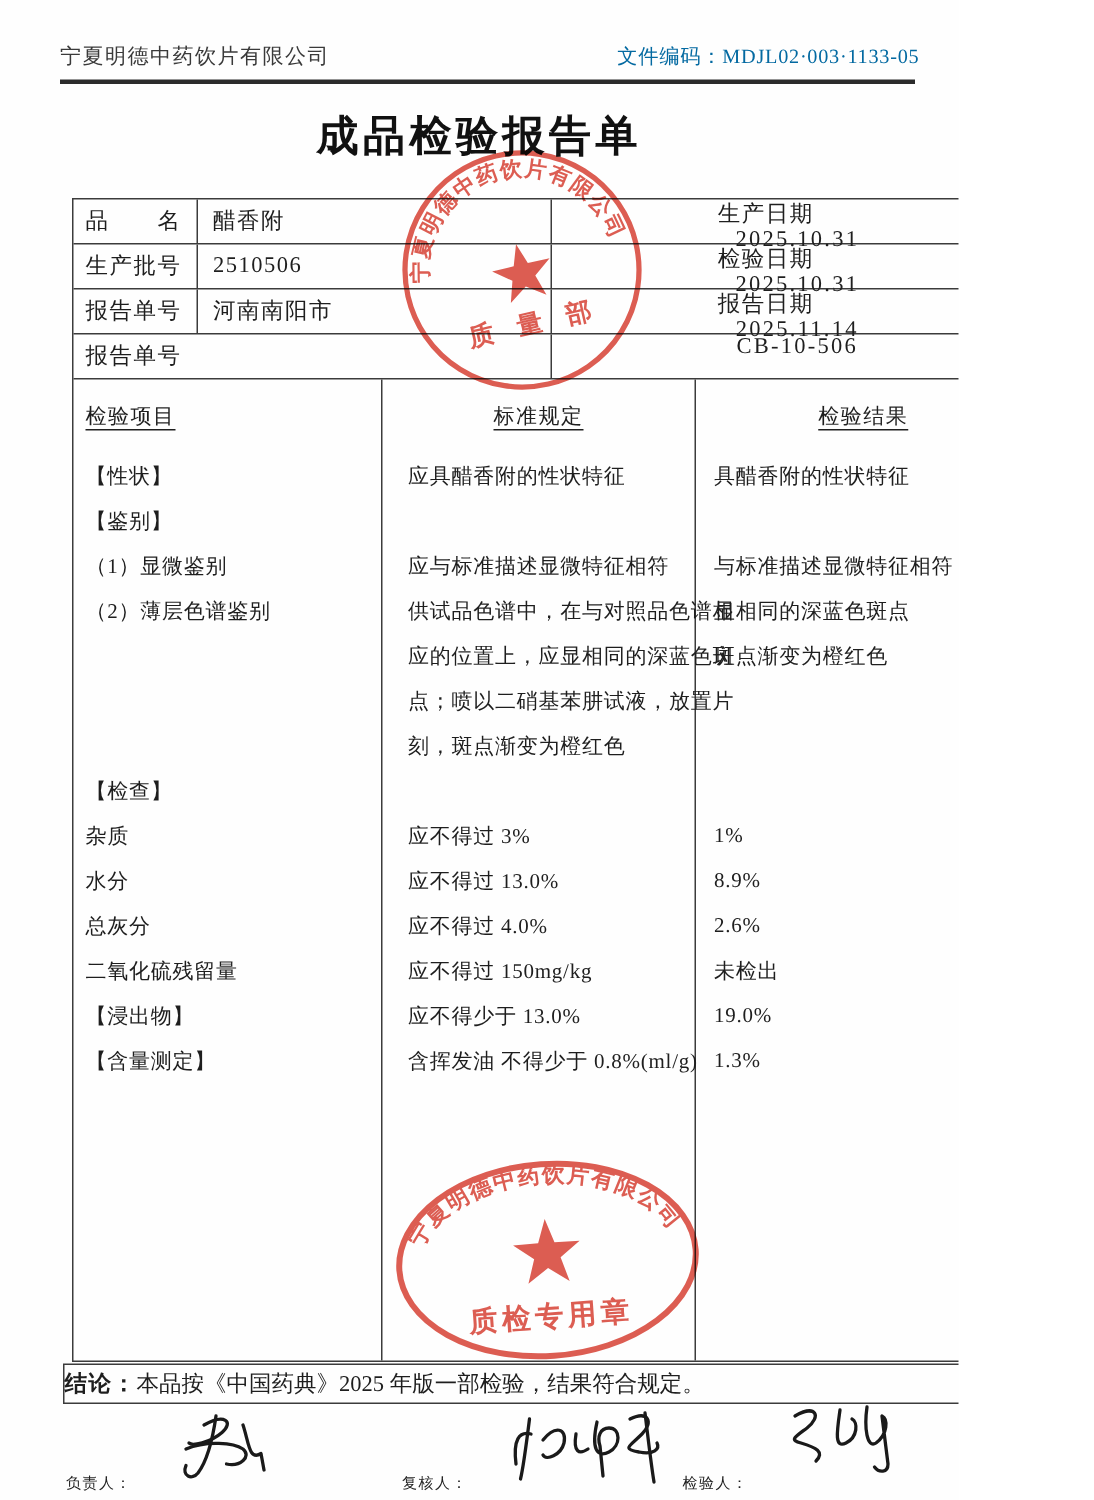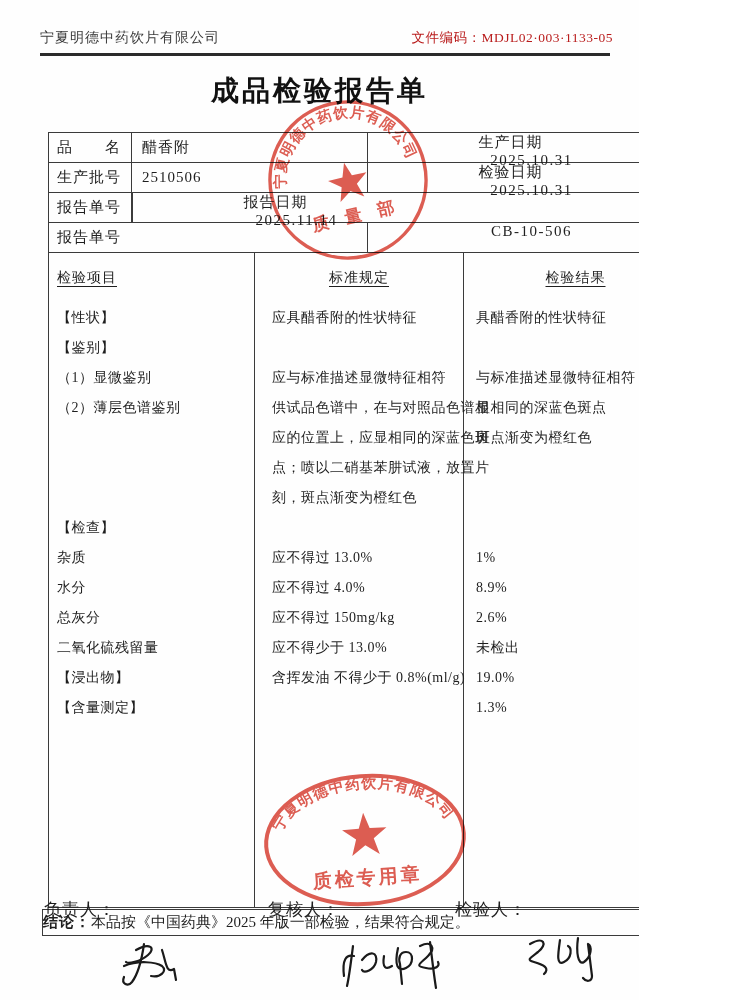--- a/index.html
+++ b/index.html
@@ -6,21 +6,21 @@
   .page{
     position:relative;
     width:639px;height:1000px;
     background:#fefefe;
     font-family:"Liberation Serif","DejaVu Serif",serif;
     color:#1e1e1e;
     overflow:hidden;
   }
   
   .hdr-company{position:absolute;left:40px;top:29px;font-size:14px;color:#3a3a3a;letter-spacing:1px;}
-  .hdr-code{position:absolute;right:26px;top:29px;font-size:13.5px;color:#b91c1c;letter-spacing:.5px;}
+  .hdr-code{position:absolute;right:26px;top:29px;font-size:13.5px;color:#0369a1;letter-spacing:.5px;}
   .hdr-rule{position:absolute;left:40px;right:29px;top:53px;height:3px;background:#2b2b2b;}
   
   .title{position:absolute;left:0;top:72px;width:100%;text-align:center;
          font-size:28px;font-weight:bold;letter-spacing:3px;color:#111;}
   
   .doc-table{position:absolute;left:48px;top:132px;width:638px;border:1px solid #3b3b3b;background:transparent;}
   .info-row{display:flex;height:29px;border-bottom:1px solid #3b3b3b;align-items:center;font-size:15px;}
   .info-label{width:74px;padding-left:8px;border-right:1px solid #3b3b3b;height:100%;display:flex;align-items:center;letter-spacing:1px;}
   .info-row.no-divider .info-label{border-right:1px solid transparent;}
   .info-value{flex:1;padding-left:10px;letter-spacing:1px;}
@@ -41,21 +41,21 @@
   .col-head span{text-decoration:underline;text-underline-offset:4px;letter-spacing:1px;}
   .tline{height:30px;display:flex;align-items:center;letter-spacing:.5px;white-space:nowrap;}
   .col1 .tline{padding-left:8px;}
   .col2 .tline{padding-left:17px;}
   .col3 .tline{padding-left:12px;}
   
   .conclusion{position:absolute;left:42px;top:909px;width:656px;height:27px;border:1px solid #3b3b3b;
               display:flex;align-items:center;font-size:15px;box-sizing:border-box;padding-left:0;}
   .conclusion b{letter-spacing:1px;}
   
-  .sig-label{position:absolute;top:898px;font-size:17px;letter-spacing:1px;}
+  .sig-label{position:absolute;top:982px;font-size:10px;letter-spacing:1px;}
   .lbl-resp{left:44px;} .lbl-rev{left:268px;} .lbl-insp{left:455px;}
   .sig{position:absolute;}
   .sig path{stroke:#1a1a1a;stroke-width:2.2;fill:none;stroke-linecap:round;stroke-linejoin:round;}
   .sig1{left:108px;top:938px;}
   .sig2{left:336px;top:934px;}
   .sig3{left:520px;top:930px;}
   
   .stamp{position:absolute;mix-blend-mode:multiply;opacity:.82;pointer-events:none;}
   .stamp-top{left:263px;top:95px;}
   .stamp-bottom{left:258px;top:766px;}
@@ -85,20 +85,21 @@
     <div class="info-row">
       <div class="info-label">生产批号</div>
       <div class="info-value">2510506</div>
       <div class="info-right">
         <div class="info-label2">检验日期</div>
         <div class="info-value2">2025.10.31</div>
       </div>
     </div>
     <div class="info-row">
       <div class="info-label">报告单号</div>
+      <div class="info-value">河南南阳市</div>
       <div class="info-right">
         <div class="info-label2">报告日期</div>
         <div class="info-value2">2025.11.14</div>
       </div>
     </div>
     <div class="info-row no-divider">
       <div class="info-label">报告单号</div>
       <div class="info-value"></div>
       <div class="info-right">
         <div class="info-value2">CB-10-506</div>
@@ -134,20 +135,21 @@
             <span>标准规定</span>
           </div>
         <div class="tline">应具醋香附的性状特征</div>
         <div class="tline"></div>
         <div class="tline">应与标准描述显微特征相符</div>
         <div class="tline">供试品色谱中，在与对照品色谱相</div>
         <div class="tline">应的位置上，应显相同的深蓝色斑</div>
         <div class="tline">点；喷以二硝基苯肼试液，放置片</div>
         <div class="tline">刻，斑点渐变为橙红色</div>
         <div class="tline"></div>
+        <div class="tline">应不得过 3%</div>
         <div class="tline">应不得过 13.0%</div>
         <div class="tline">应不得过 4.0%</div>
         <div class="tline">应不得过 150mg/kg</div>
         <div class="tline">应不得少于 13.0%</div>
         <div class="tline">含挥发油 不得少于 0.8%(ml/g)</div>
       </div>
 
       <div class="col col3">
         <div class="col-head">
             <span>检验结果</span>

